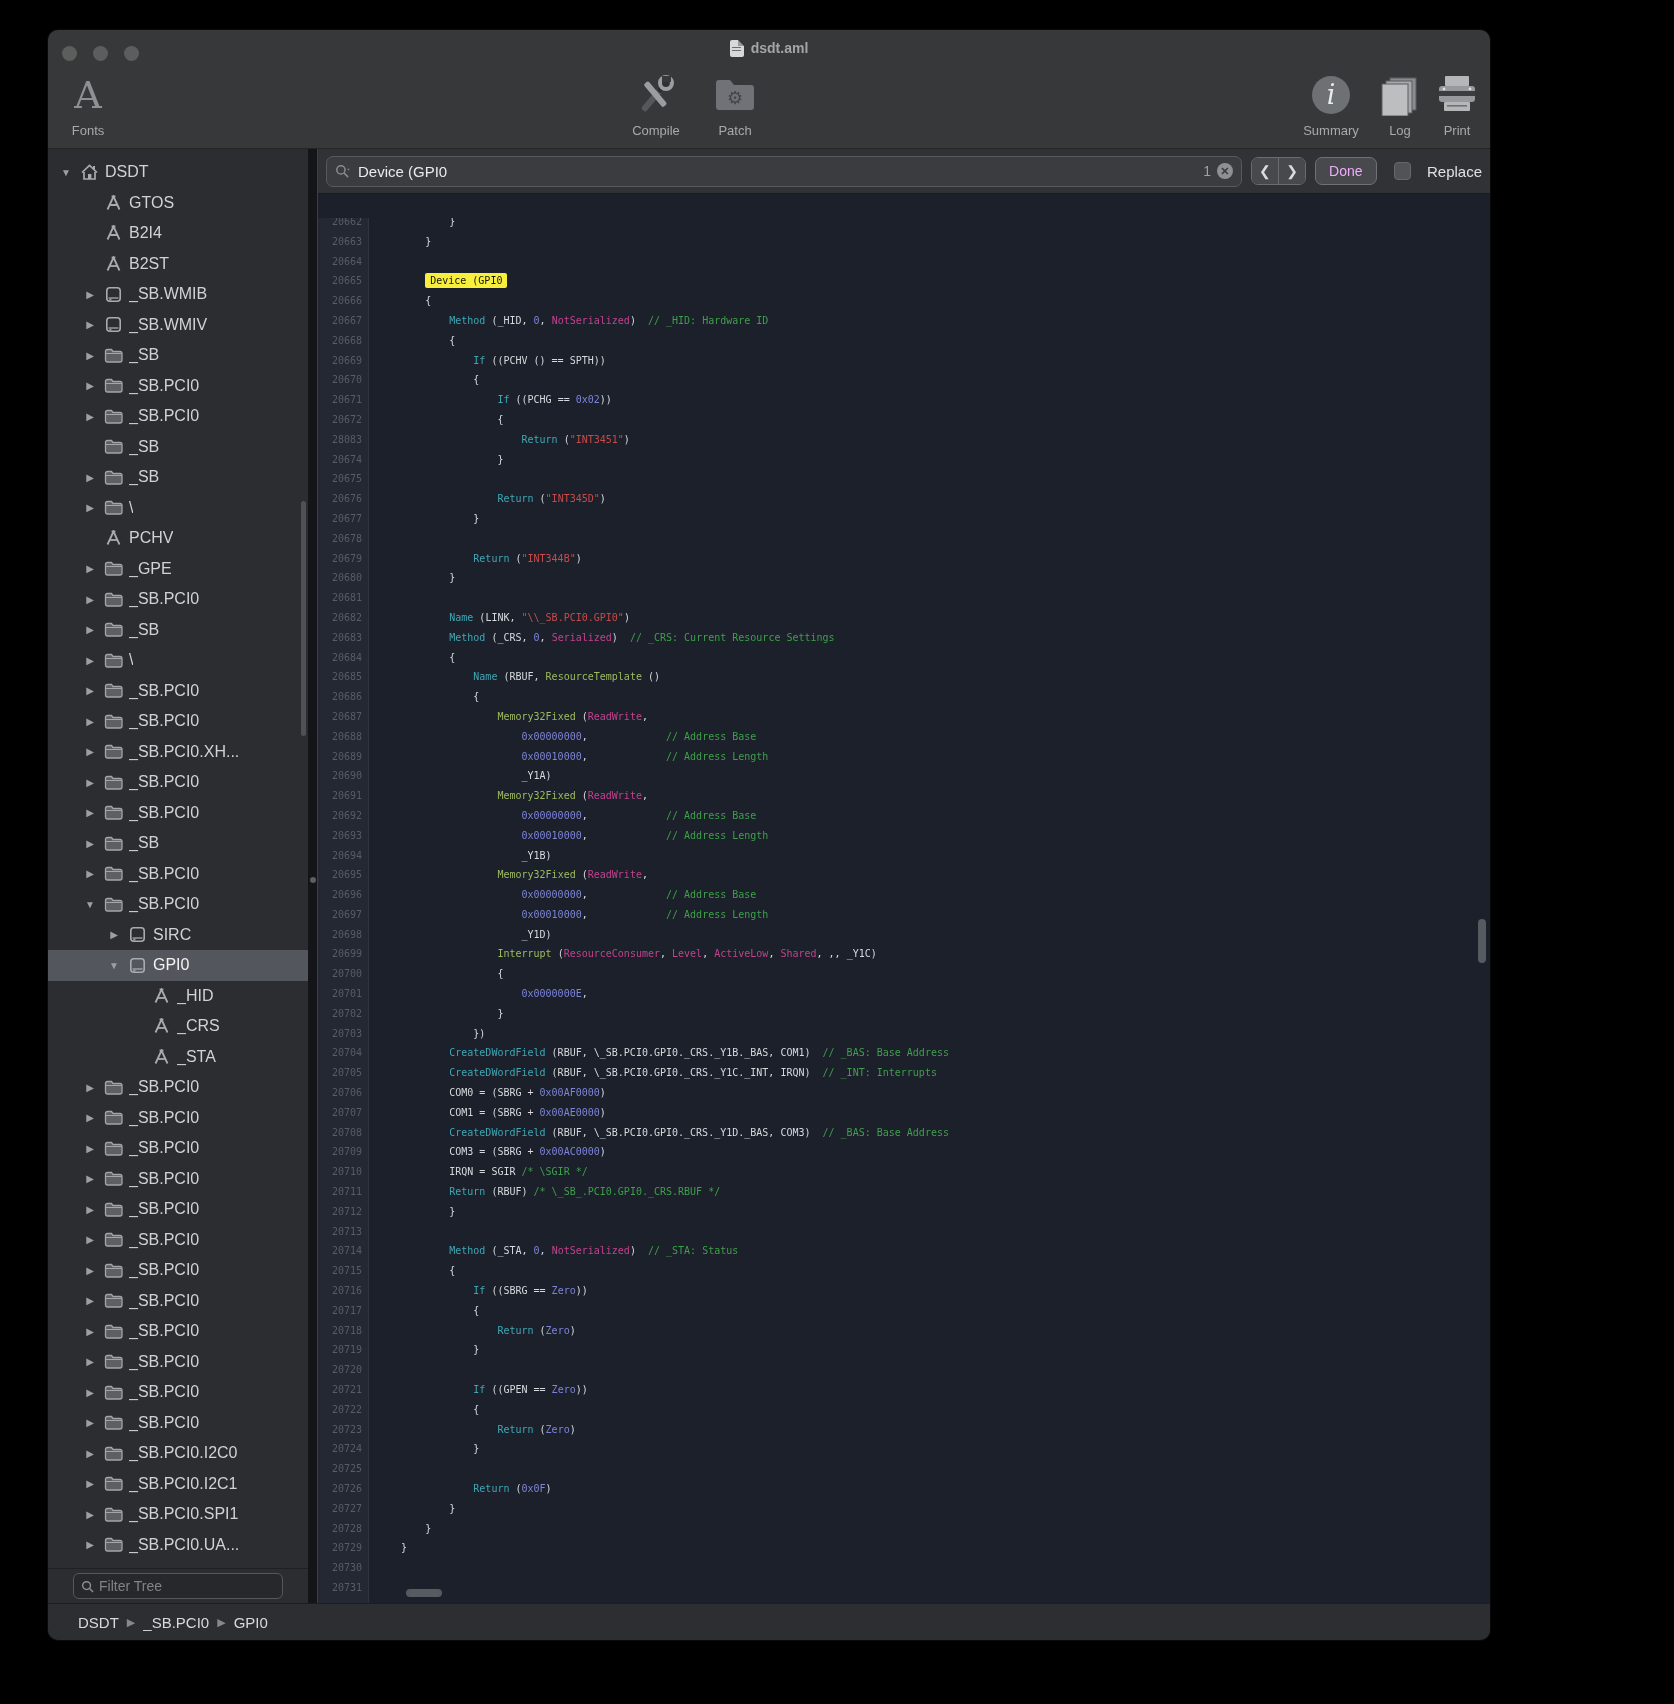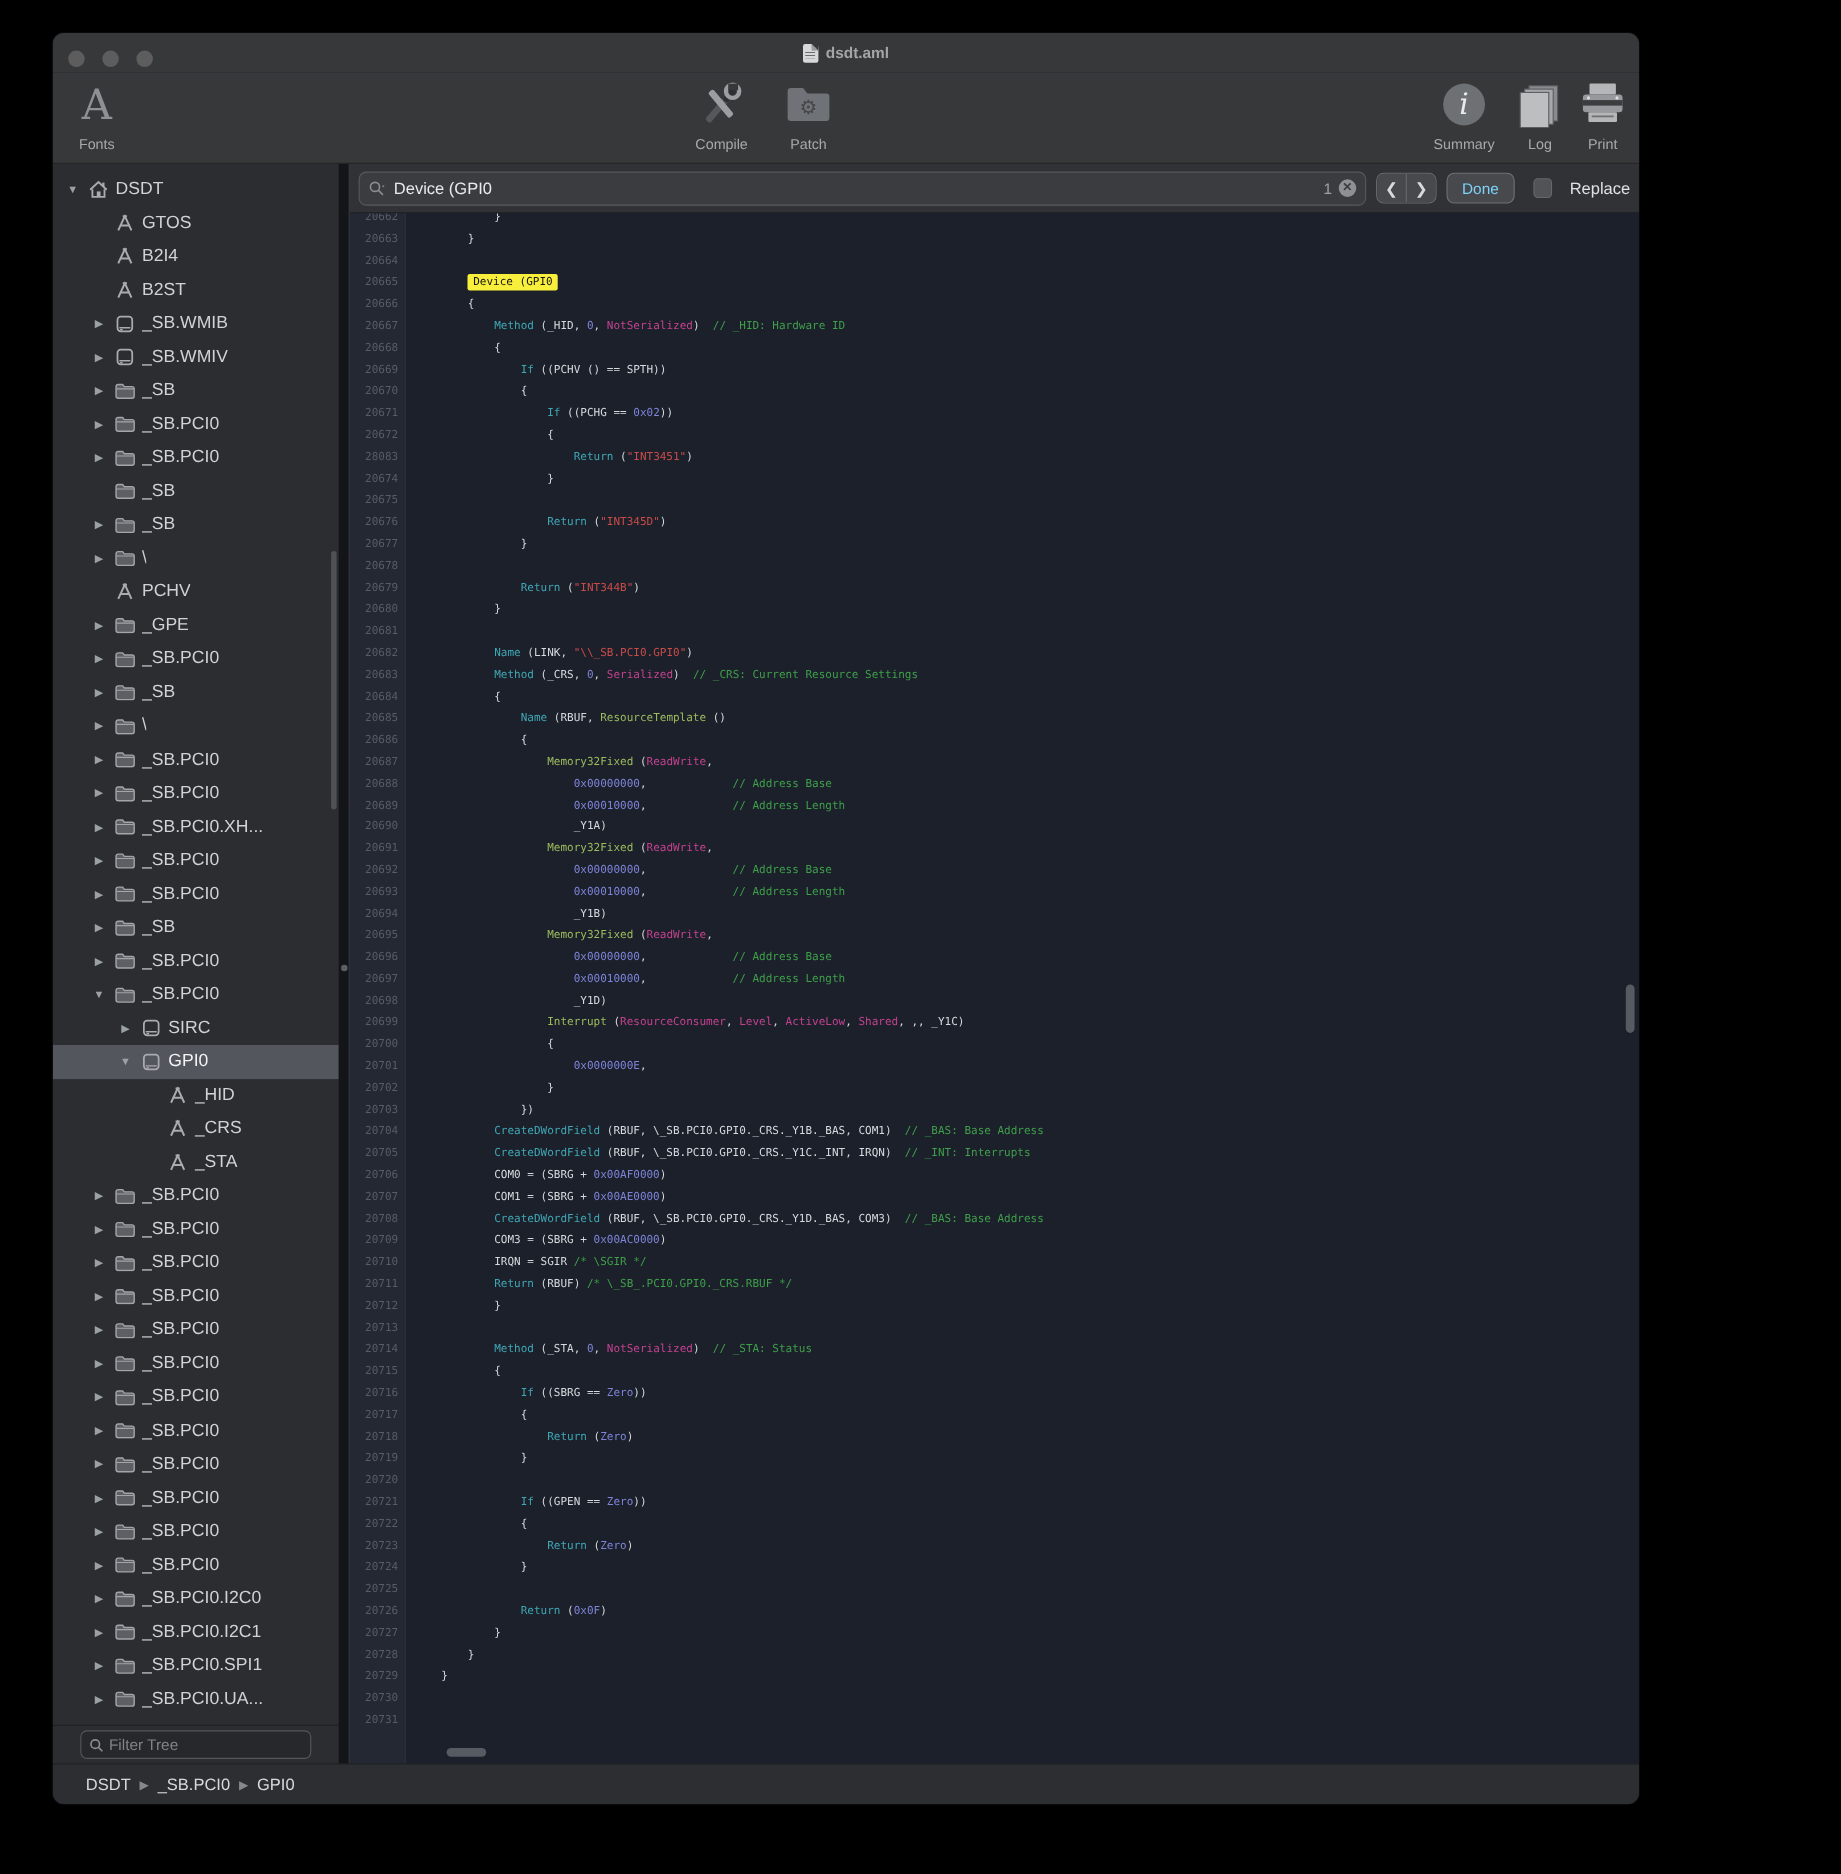--- a/index.html
+++ b/index.html
@@ -32,30 +32,30 @@
   .ticon{width:26px;flex:0 0 auto;display:flex;align-items:center;justify-content:center;}
   .tlabel{margin-left:3px;overflow:hidden;text-overflow:ellipsis;}
   .sb-scroll{position:absolute;right:2px;top:352px;width:5px;height:235px;border-radius:3px;background:#4e5156;}
   .filterbar{flex:0 0 auto;height:34px;border-top:1px solid #1e2023;display:flex;align-items:center;padding:0 25px;}
   .filterfield{flex:1;height:24px;border:1px solid #55575a;border-radius:6px;background:#26282b;display:flex;align-items:center;
     color:#808387;font-size:14px;gap:5px;padding:0 7px;}
   
   .divider{width:9px;flex:0 0 auto;background:#141518;position:relative;border-right:1px solid #3a3e46;}
   .divdot{position:absolute;left:2px;top:728px;width:6px;height:6px;border-radius:50%;background:#5b5e63;}
   
-  .main{flex:1 1 auto;display:flex;flex-direction:column;min-width:0;}
+  .main{flex:1 1 auto;display:flex;flex-direction:column;min-width:0;gap:24px;}
   .searchbar{height:44px;background:#303236;border-bottom:1px solid #1b1c1e;display:flex;align-items:center;flex:0 0 auto;padding:0 8px;gap:9px;}
   .sfield{width:930px;height:29px;background:#3a3c3f;border:1px solid #58595c;border-radius:7px;display:flex;align-items:center;padding:0 8px;gap:6px;}
   .sfield input{flex:1;background:transparent;border:none;outline:none;color:#e9eaec;font-size:15px;font-family:"Liberation Sans",sans-serif;}
   .scount{color:#9da0a4;font-size:14px;}
   .sclear{width:16px;height:16px;border-radius:50%;background:#8e9194;color:#3a3c3f;font-size:11px;line-height:16px;text-align:center;font-weight:bold;}
   .seg{display:flex;border:1px solid #6b6c6e;border-radius:7px;overflow:hidden;height:26px;}
   .segbtn{width:27px;display:flex;align-items:center;justify-content:center;color:#d9dadc;font-size:14px;background:#48494c;}
   .segbtn:first-child{border-right:1px solid #6b6c6e;}
-  .donebtn{height:26px;padding:0 13px;border:1px solid #707174;border-radius:7px;background:#48494c;color:#7dd3fc;
+  .donebtn{height:26px;padding:0 13px;border:1px solid #707174;border-radius:7px;background:#48494c;color:#f0abfc;
     font-size:14px;display:flex;align-items:center;}
   .chk{width:16px;height:16px;border-radius:4px;background:#515356;border:1px solid #65676a;margin-left:8px;}
   .chklabel{color:#e0e1e3;font-size:15px;margin-left:7px;}
   
   .editor{flex:1 1 auto;display:flex;min-height:0;position:relative;font-family:"DejaVu Sans Mono",monospace;font-size:10px;}
   .gutter{width:51px;flex:0 0 auto;background:#232833;border-right:1px solid #2f3540;color:#575c66;text-align:right;
     padding-right:6px;box-sizing:border-box;overflow:hidden;}
   .gutter .ln,.codepane .cl{height:19.8px;line-height:19.8px;white-space:pre;}
   .gutterinner,.codeinner{margin-top:-6px;}
   .codepane{flex:1;background:#1b202b;overflow:hidden;padding-left:8px;color:#d6d9dd;}

